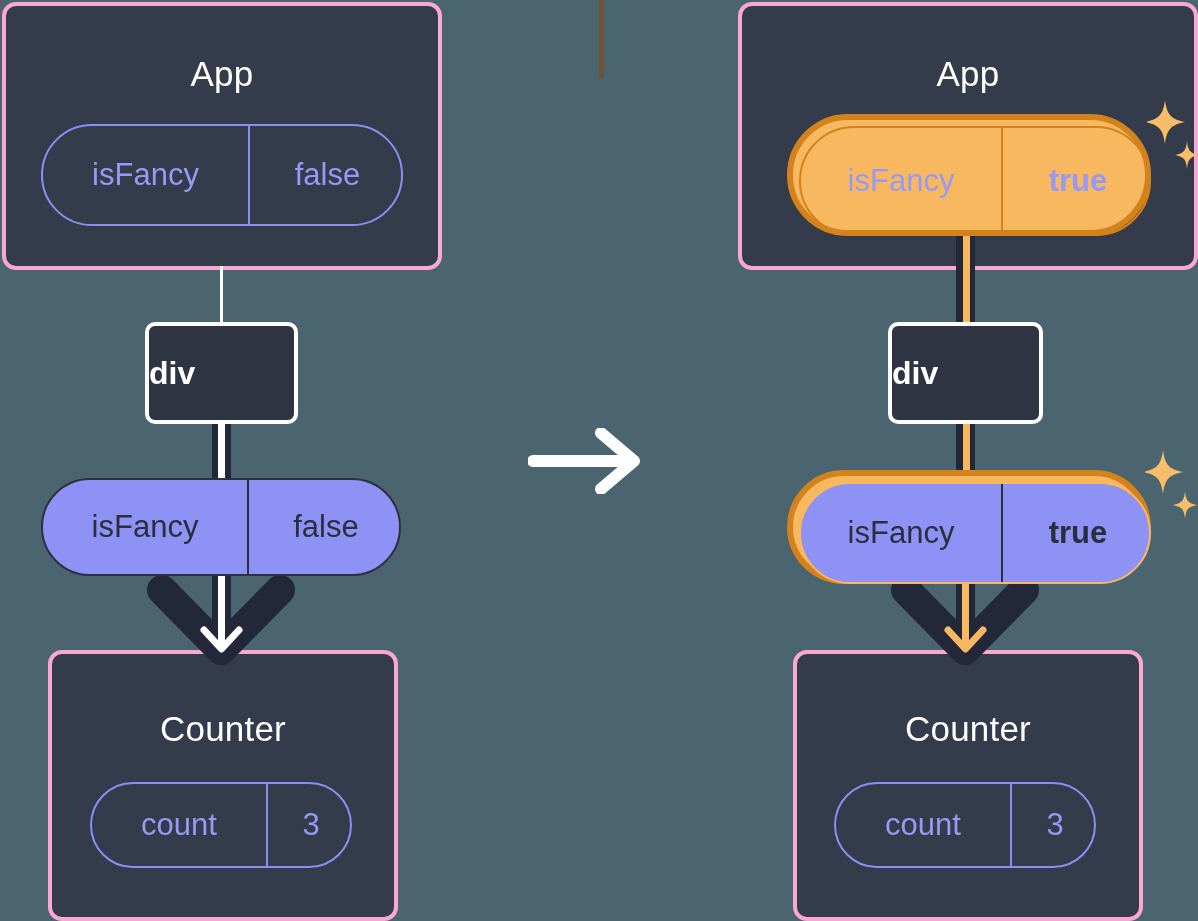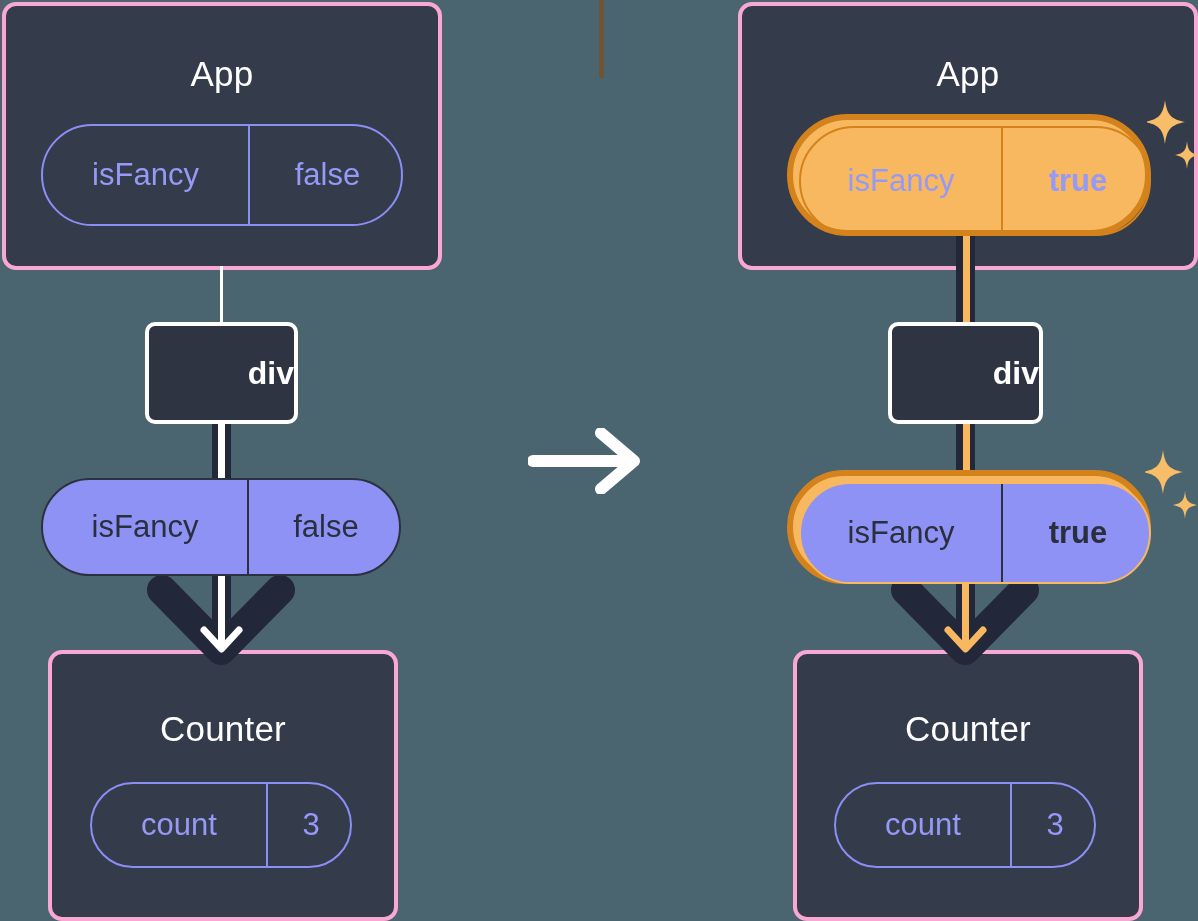--- a/index.html
+++ b/index.html
@@ -42,21 +42,21 @@
     letter-spacing: 0.2px;
   }
   .divbox {
     position: absolute;
     background: #2e3442;
     border: 4px solid #ffffff;
     border-radius: 10px;
     box-sizing: border-box;
     display: flex;
     align-items: center;
-    justify-content: flex-end;
+    justify-content: flex-start;
     color: #ffffff;
     font-size: 32px;
     font-weight: 700;
     z-index: 6;
   }
 
   
   .pill {
     position: absolute;
     display: flex;

